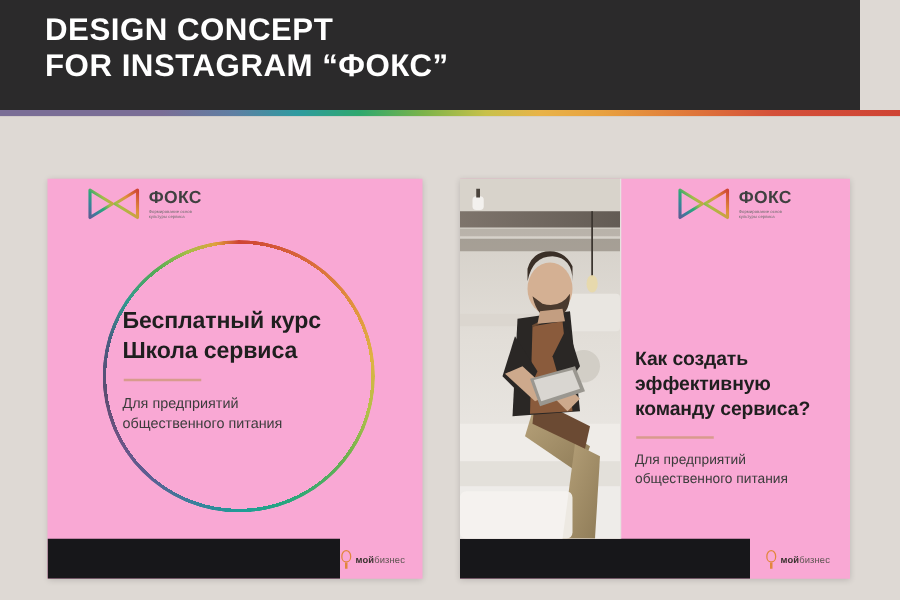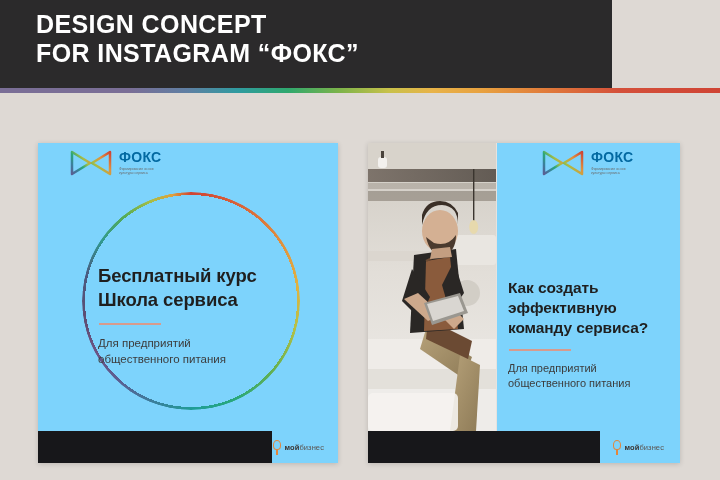--- a/index.html
+++ b/index.html
@@ -6,21 +6,21 @@
   body{
     width:720px;height:480px;overflow:hidden;
     background:#ded9d4;
     font-family:"Liberation Sans", sans-serif;
     -webkit-font-smoothing:antialiased;
   }
   .page{position:relative;width:720px;height:480px;}
 
   
   .header{
-    position:absolute;left:0;top:0;width:612px;height:88px;
+    position:absolute;left:0;top:0;width:688px;height:88px;
     background:#2b2a2b;
   }
   .header-title{
     position:absolute;left:36px;top:10px;
     color:#ffffff;
     font-size:25px;
     font-weight:bold;
     line-height:29px;
     letter-spacing:0.4px;
     white-space:pre-line;
@@ -49,37 +49,37 @@
 
   
   .canvas{
     position:absolute;left:0;top:93px;width:720px;height:387px;
     background:#ded9d4;
   }
 
   
   .card{
     position:absolute;
-    background:#7dd3fc;
+    background:#f9a8d4;
     box-shadow:0 1px 5px rgba(0,0,0,.16);
     overflow:hidden;
   }
   .card-a{left:38px;top:143px;width:300px;height:320px;}
   .card-b{left:368px;top:143px;width:312px;height:320px;}
 
   
   .logo-row{
     position:absolute;display:flex;align-items:center;gap:7px;
   }
   .logo-mark{
     width:42px;height:26px;flex:0 0 auto;
   }
   .logo-text-wrap{display:flex;flex-direction:column;justify-content:center;}
   .logo-word{
-    font-size:14px;font-weight:bold;color:#0369a1;letter-spacing:0.3px;line-height:14px;
+    font-size:14px;font-weight:bold;color:#404040;letter-spacing:0.3px;line-height:14px;
   }
   .logo-tag{
     font-size:3.4px;color:#6b6b6b;line-height:4.6px;margin-top:2.5px;
     letter-spacing:0.05px;white-space:pre-line;
   }
 
   
   .a-logo{left:70px;top:150px;}
   .ring{
     position:absolute;left:82px;top:192px;width:218px;height:218px;
@@ -100,21 +100,21 @@
         #5d4d72 262deg,
         #4a5a80 284deg,
         #31998f 304deg,
         #55ac55 322deg,
         #a7bd46 338deg,
         #dfa03d 350deg,
         #cf4434 360deg);
     -webkit-mask:radial-gradient(circle, transparent 0 106px, #000 106px 109px, transparent 109px);
             mask:radial-gradient(circle, transparent 0 106px, #000 106px 109px, transparent 109px);
   }
-  .a-text{position:absolute;left:98px;top:264px;width:212px;}
+  .a-text{position:absolute;left:98px;top:244px;width:212px;}
   .headline-a{
     font-size:18.5px;font-weight:bold;color:#1f1f1f;line-height:24px;
     letter-spacing:-0.1px;white-space:pre-line;
   }
   .rule{
     width:62px;height:1.6px;background:#d89b8d;margin:11px 0 10px 1px;
   }
   .sub-a{
     font-size:11.5px;color:#3c3c3c;line-height:16px;white-space:pre-line;
   }

